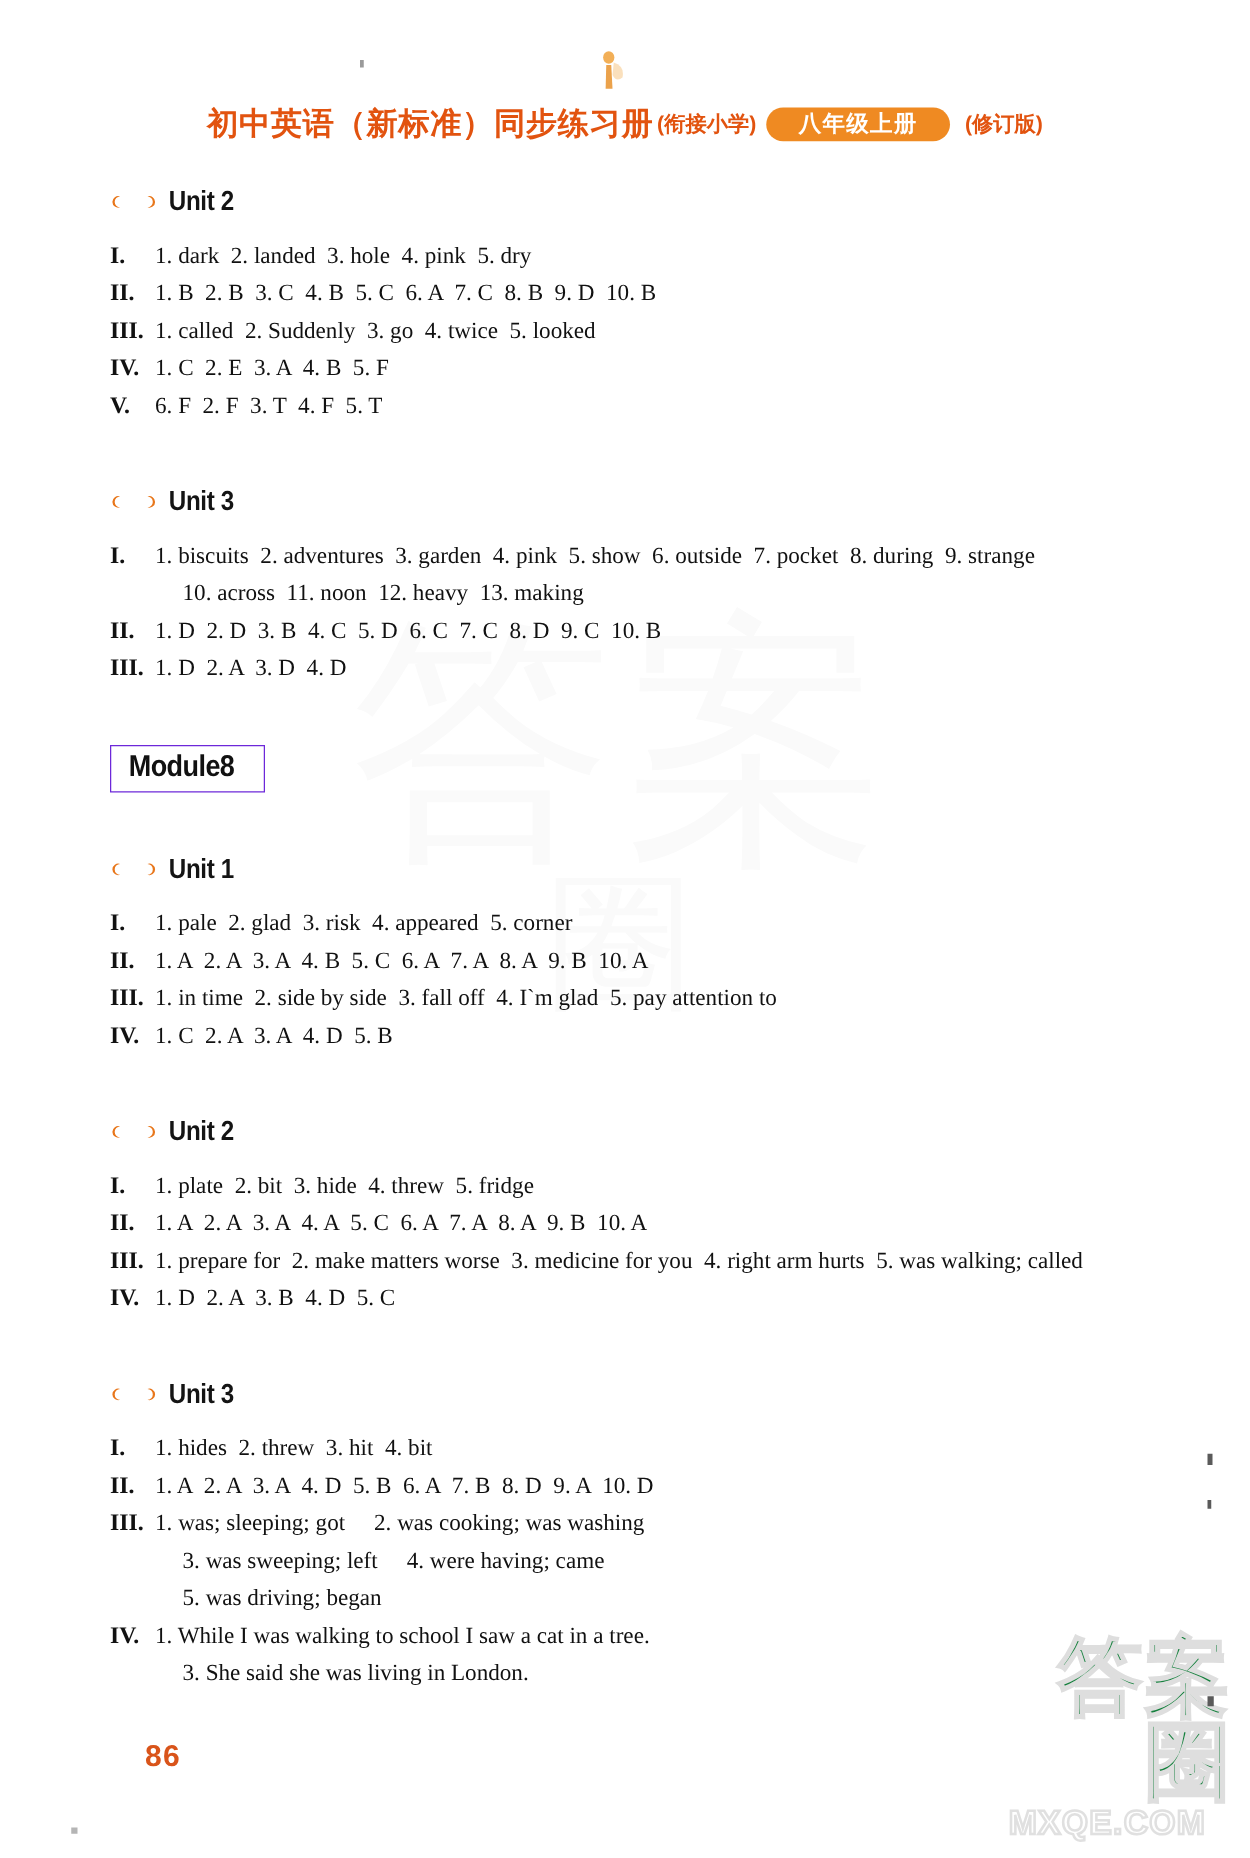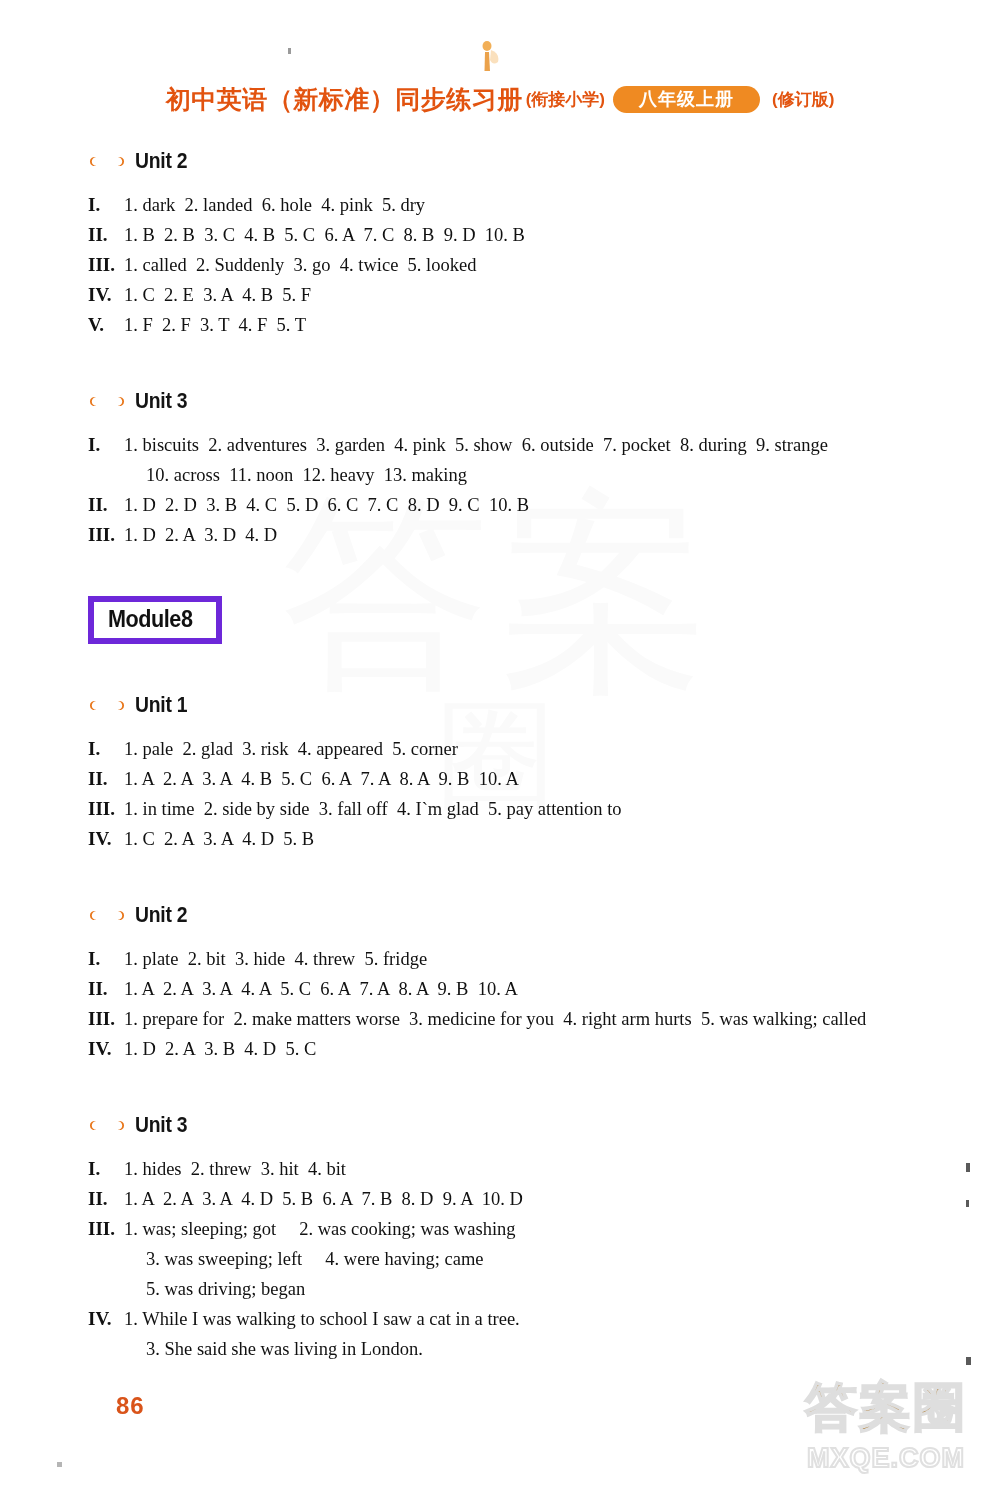--- a/index.html
+++ b/index.html
@@ -111,21 +111,21 @@
     color: #141414;
     transform: scaleX(.88);
     transform-origin: left center;
     white-space: nowrap;
   }
 
   
   .module-box {
     margin: 0 0 0 88px;
     display: inline-block;
-    border: 6px solid #6d28d9;
+    border: 1px solid #6d28d9;
     padding: 3px 14px 5px 14px;
   }
   .module-label {
     font-family: "Liberation Sans", "DejaVu Sans", sans-serif;
     font-weight: bold;
     font-size: 24px;
     letter-spacing: -0.5px;
     color: #111111;
     transform: scaleX(.9);
     transform-origin: left center;
@@ -180,32 +180,33 @@
     position: absolute;
     right: 14px;
     bottom: 12px;
     width: 200px;
     text-align: center;
     user-select: none;
   }
   #corner-watermark .wm-cn {
     font-family: "Liberation Sans", "DejaVu Sans", sans-serif;
     font-weight: bold;
-    font-size: 52px;
+    font-size: 68px;
     line-height: 1;
-    color: #a16207;
+    color: #15803d;
     -webkit-text-stroke: 2px #dedede;
     letter-spacing: 2px;
+    text-align: right;
   }
   #corner-watermark .wm-url {
     font-family: "Liberation Sans", "DejaVu Sans", sans-serif;
     font-weight: bold;
     font-size: 27px;
     line-height: 1.1;
-    margin-top: 11px;
+    margin-top: 0;
     color: #ffffff;
     -webkit-text-stroke: 2px #e0e0e0;
     letter-spacing: 1px;
   }
 
   
   #bg-watermark {
     position: absolute;
     left: 150px;
     top: 494px;
@@ -248,37 +249,37 @@
       <svg viewBox="0 0 12 12" class="ring">
         <path d="M8.8 1.3 A5 5 0 1 0 8.8 10.7 A3.4 3.4 0 1 1 8.8 1.3 Z" fill="#e8761a"></path>
       </svg>
       <svg viewBox="0 0 12 12" class="ring second">
         <path d="M3.2 1.3 A5 5 0 1 1 3.2 10.7 A3.4 3.4 0 1 0 3.2 1.3 Z" fill="#e8761a"></path>
       </svg>
       <span class="unit-title">Unit 2</span>
     </div><div class="heading-gap"></div><div class="answers">
       <div class="ans-row">
         <span class="ans-num">I.</span>
-        <span class="ans-text">1. dark  2. landed  6. hole  4. pink  5. dry</span>
+        <span class="ans-text">1. dark  2. landed  3. hole  4. pink  5. dry</span>
       </div>
       <div class="ans-row">
         <span class="ans-num">II.</span>
         <span class="ans-text">1. B  2. B  3. C  4. B  5. C  6. A  7. C  8. B  9. D  10. B</span>
       </div>
       <div class="ans-row">
         <span class="ans-num">III.</span>
         <span class="ans-text">1. called  2. Suddenly  3. go  4. twice  5. looked</span>
       </div>
       <div class="ans-row">
         <span class="ans-num">IV.</span>
         <span class="ans-text">1. C  2. E  3. A  4. B  5. F</span>
       </div>
       <div class="ans-row">
         <span class="ans-num">V.</span>
-        <span class="ans-text">1. F  2. F  3. T  4. F  5. T</span>
+        <span class="ans-text">6. F  2. F  3. T  4. F  5. T</span>
       </div>
     </div><div class="block-gap-lg"></div><div class="unit-heading">
       <svg viewBox="0 0 12 12" class="ring">
         <path d="M8.8 1.3 A5 5 0 1 0 8.8 10.7 A3.4 3.4 0 1 1 8.8 1.3 Z" fill="#e8761a"></path>
       </svg>
       <svg viewBox="0 0 12 12" class="ring second">
         <path d="M3.2 1.3 A5 5 0 1 1 3.2 10.7 A3.4 3.4 0 1 0 3.2 1.3 Z" fill="#e8761a"></path>
       </svg>
       <span class="unit-title">Unit 3</span>
     </div><div class="heading-gap"></div><div class="answers">

